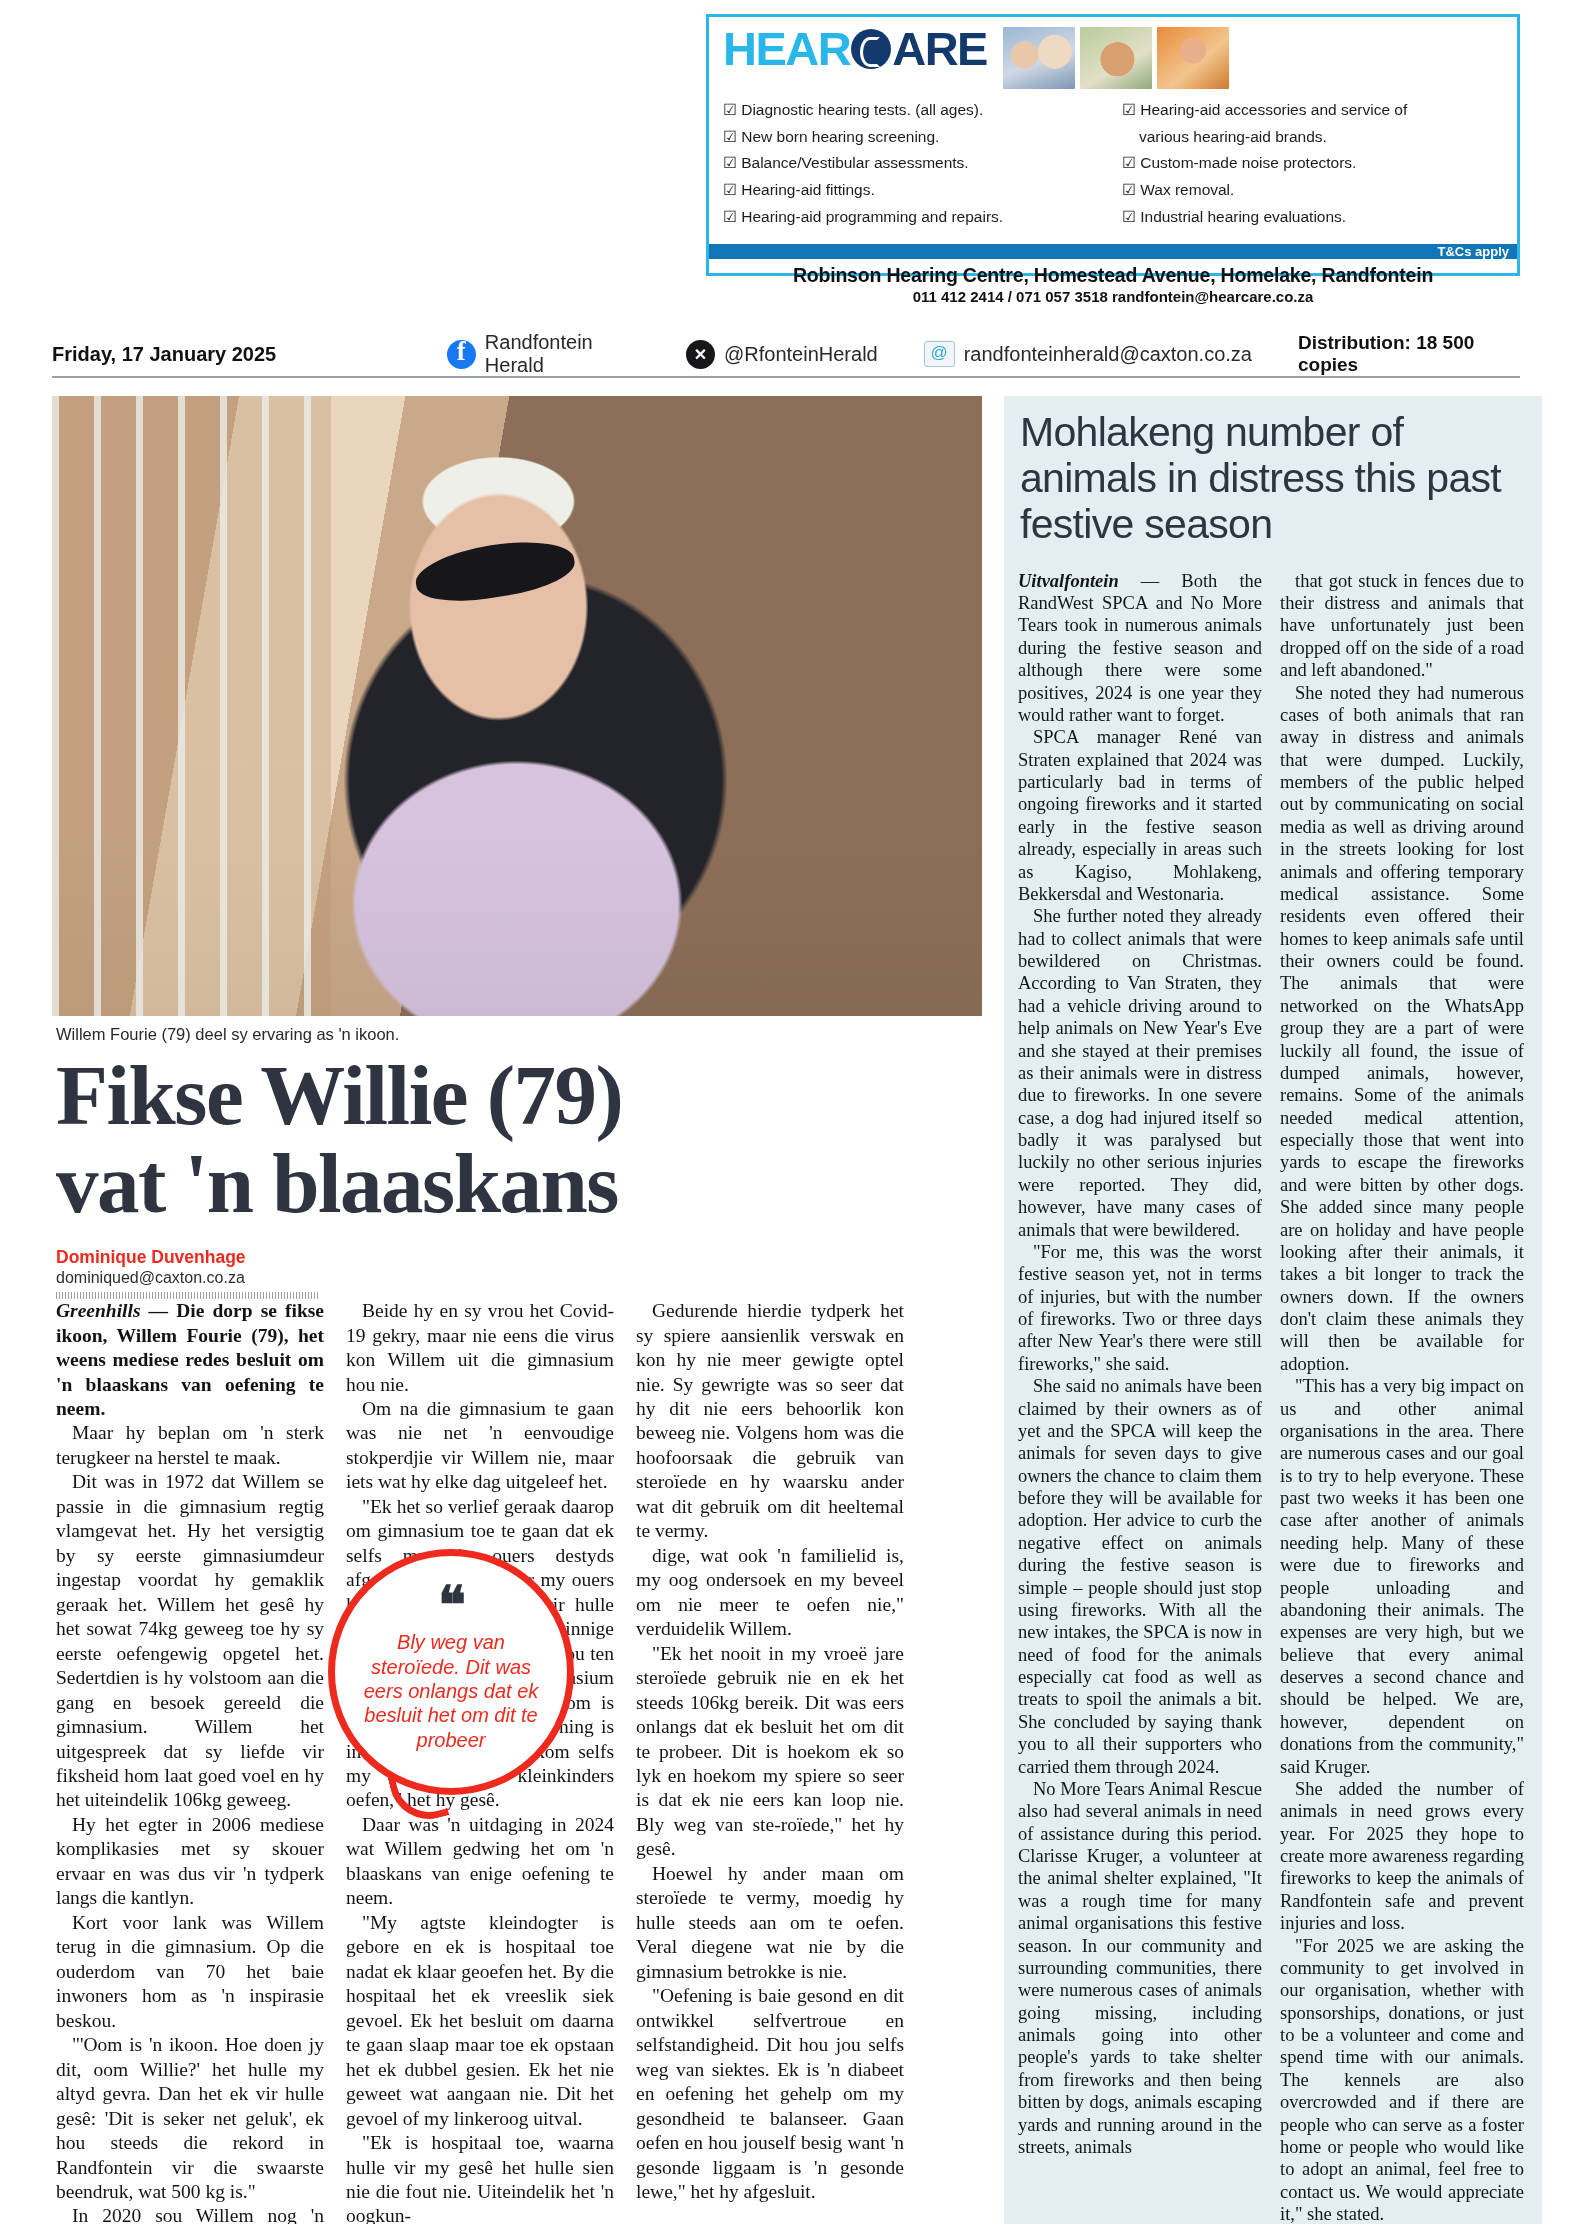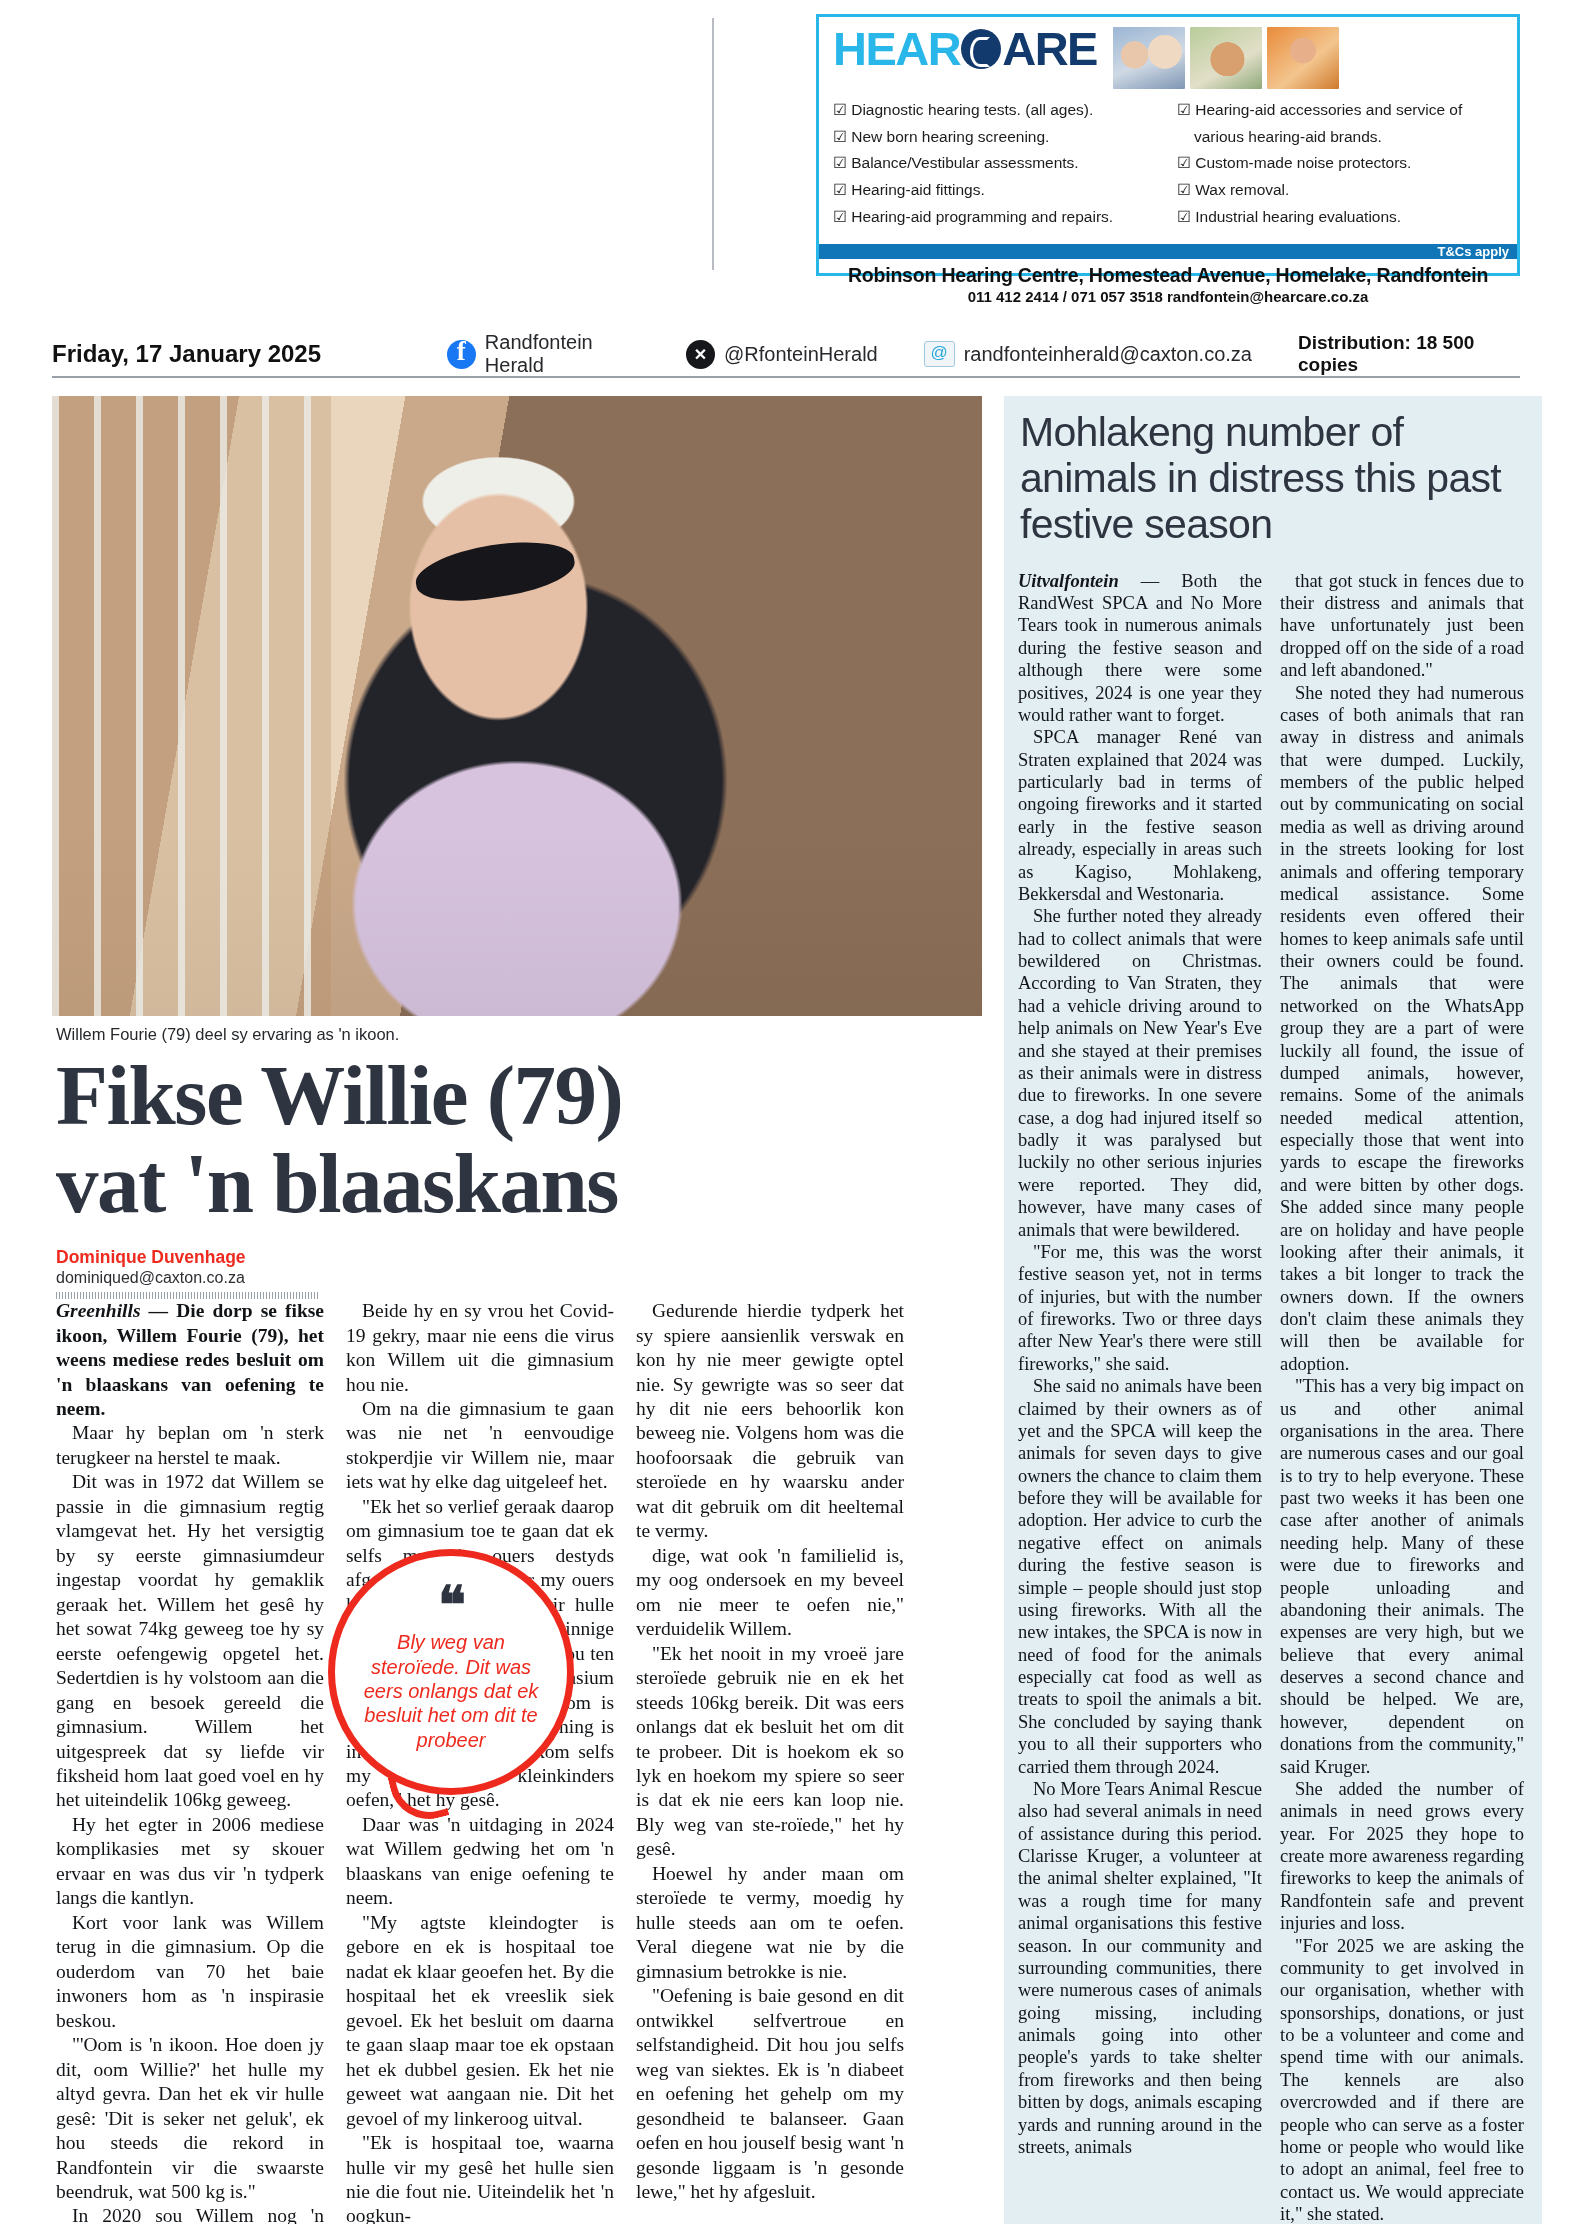--- a/index.html
+++ b/index.html
@@ -49,21 +49,21 @@
     color: #fff; font-size: 23px; letter-spacing: 1.4px;
   }
   .mast-divider {
     position: absolute; left: 660px; top: 18px;
     width: 2px; height: 252px; background: #b9bcc2;
   }
 
   
   .ad {
     position: absolute; right: 0; top: 14px;
-    width: 704px; height: 262px;
+    width: 814px; height: 262px;
     border: 3px solid #29b6e8;
     background: #fff;
     padding: 6px 8px 0 8px;
     display: flex; flex-direction: column;
   }
   .ad-top { display: flex; align-items: flex-start; gap: 10px; padding: 2px 4px 0 6px; }
   .ad-logo {
     font-family: "Liberation Sans", sans-serif;
     font-weight: bold; font-size: 47px;
     letter-spacing: -1.5px; line-height: 1;
@@ -123,21 +123,21 @@
   }
 
   
   .infobar {
     height: 46px; display: flex; align-items: center;
     border-bottom: 2px solid #9aa0a8;
     margin-top: 2px;
   }
   .date {
     font-family: "Liberation Sans", sans-serif;
-    font-weight: bold; font-size: 24px; color: #111;
+    font-weight: bold; font-size: 20px; color: #111;
     width: 430px;
   }
   .social { display: flex; align-items: center; gap: 9px; margin-right: 46px; }
   .social-label {
     font-family: "Liberation Sans", sans-serif;
     font-size: 20px; color: #26282c;
   }
   .ic { width: 29px; height: 29px; border-radius: 50%; position: relative; flex: none; }
   .ic-fb { background: #1877f2; }
   .ic-fb::after {

